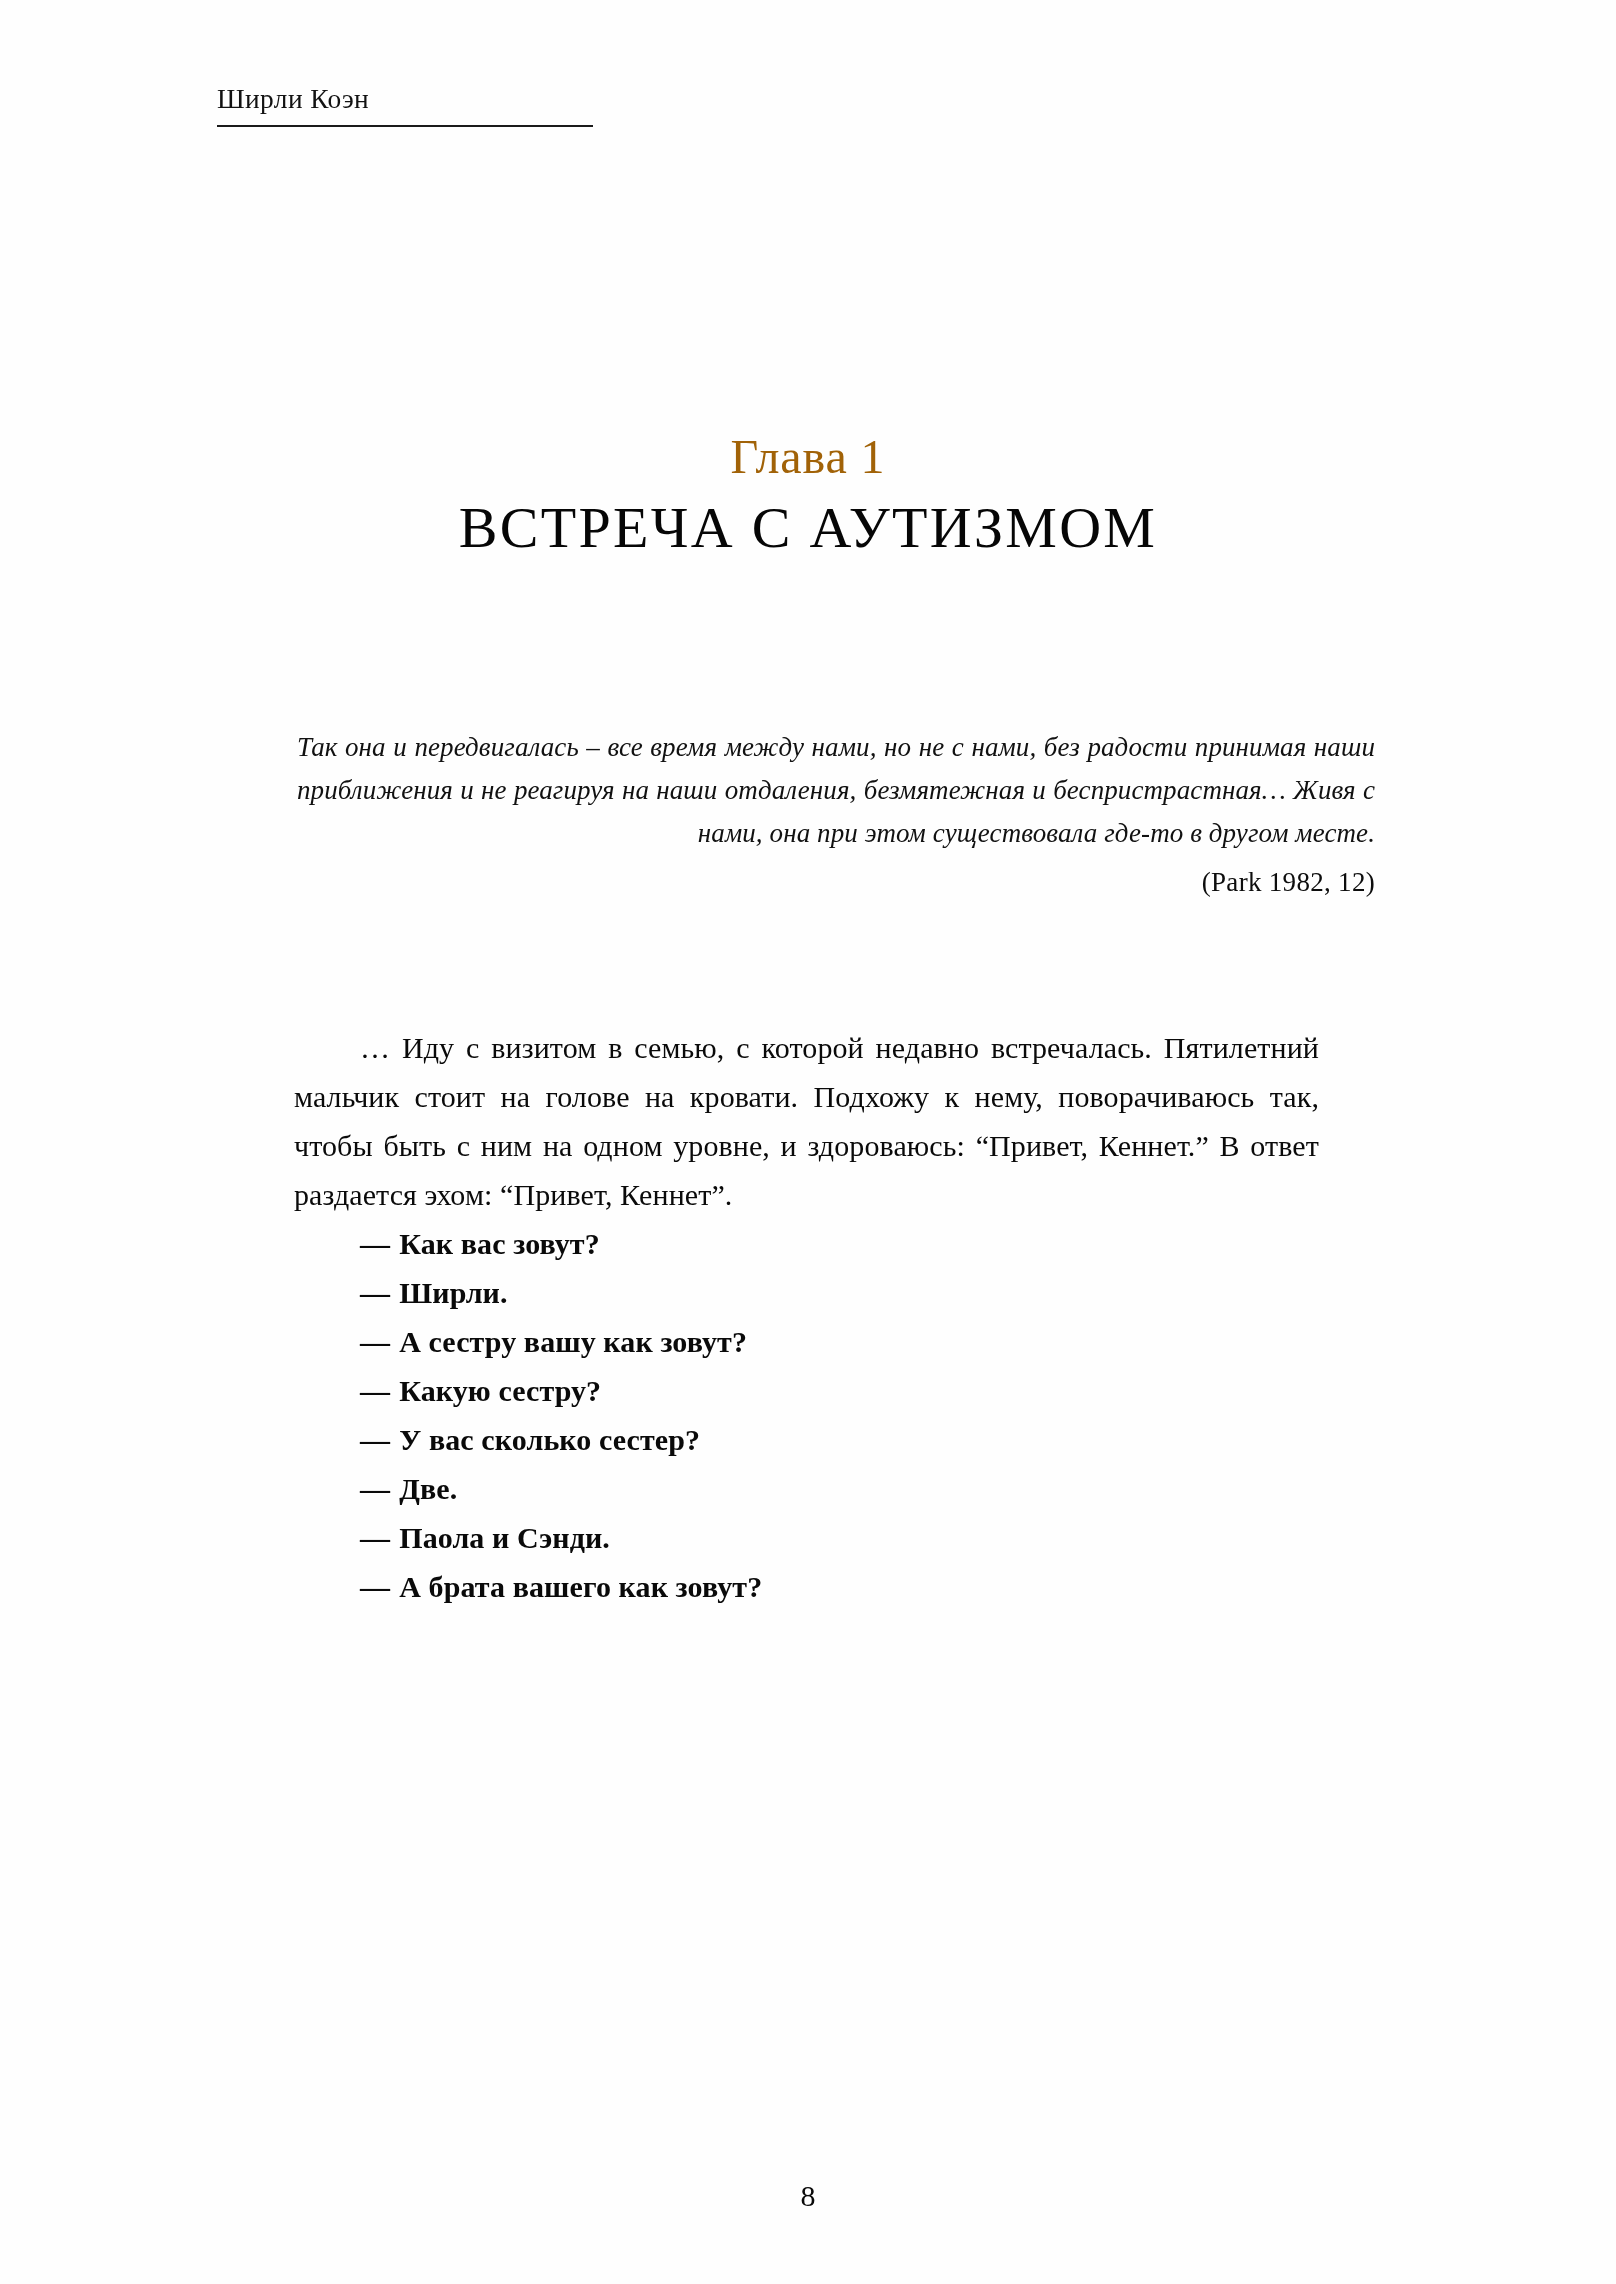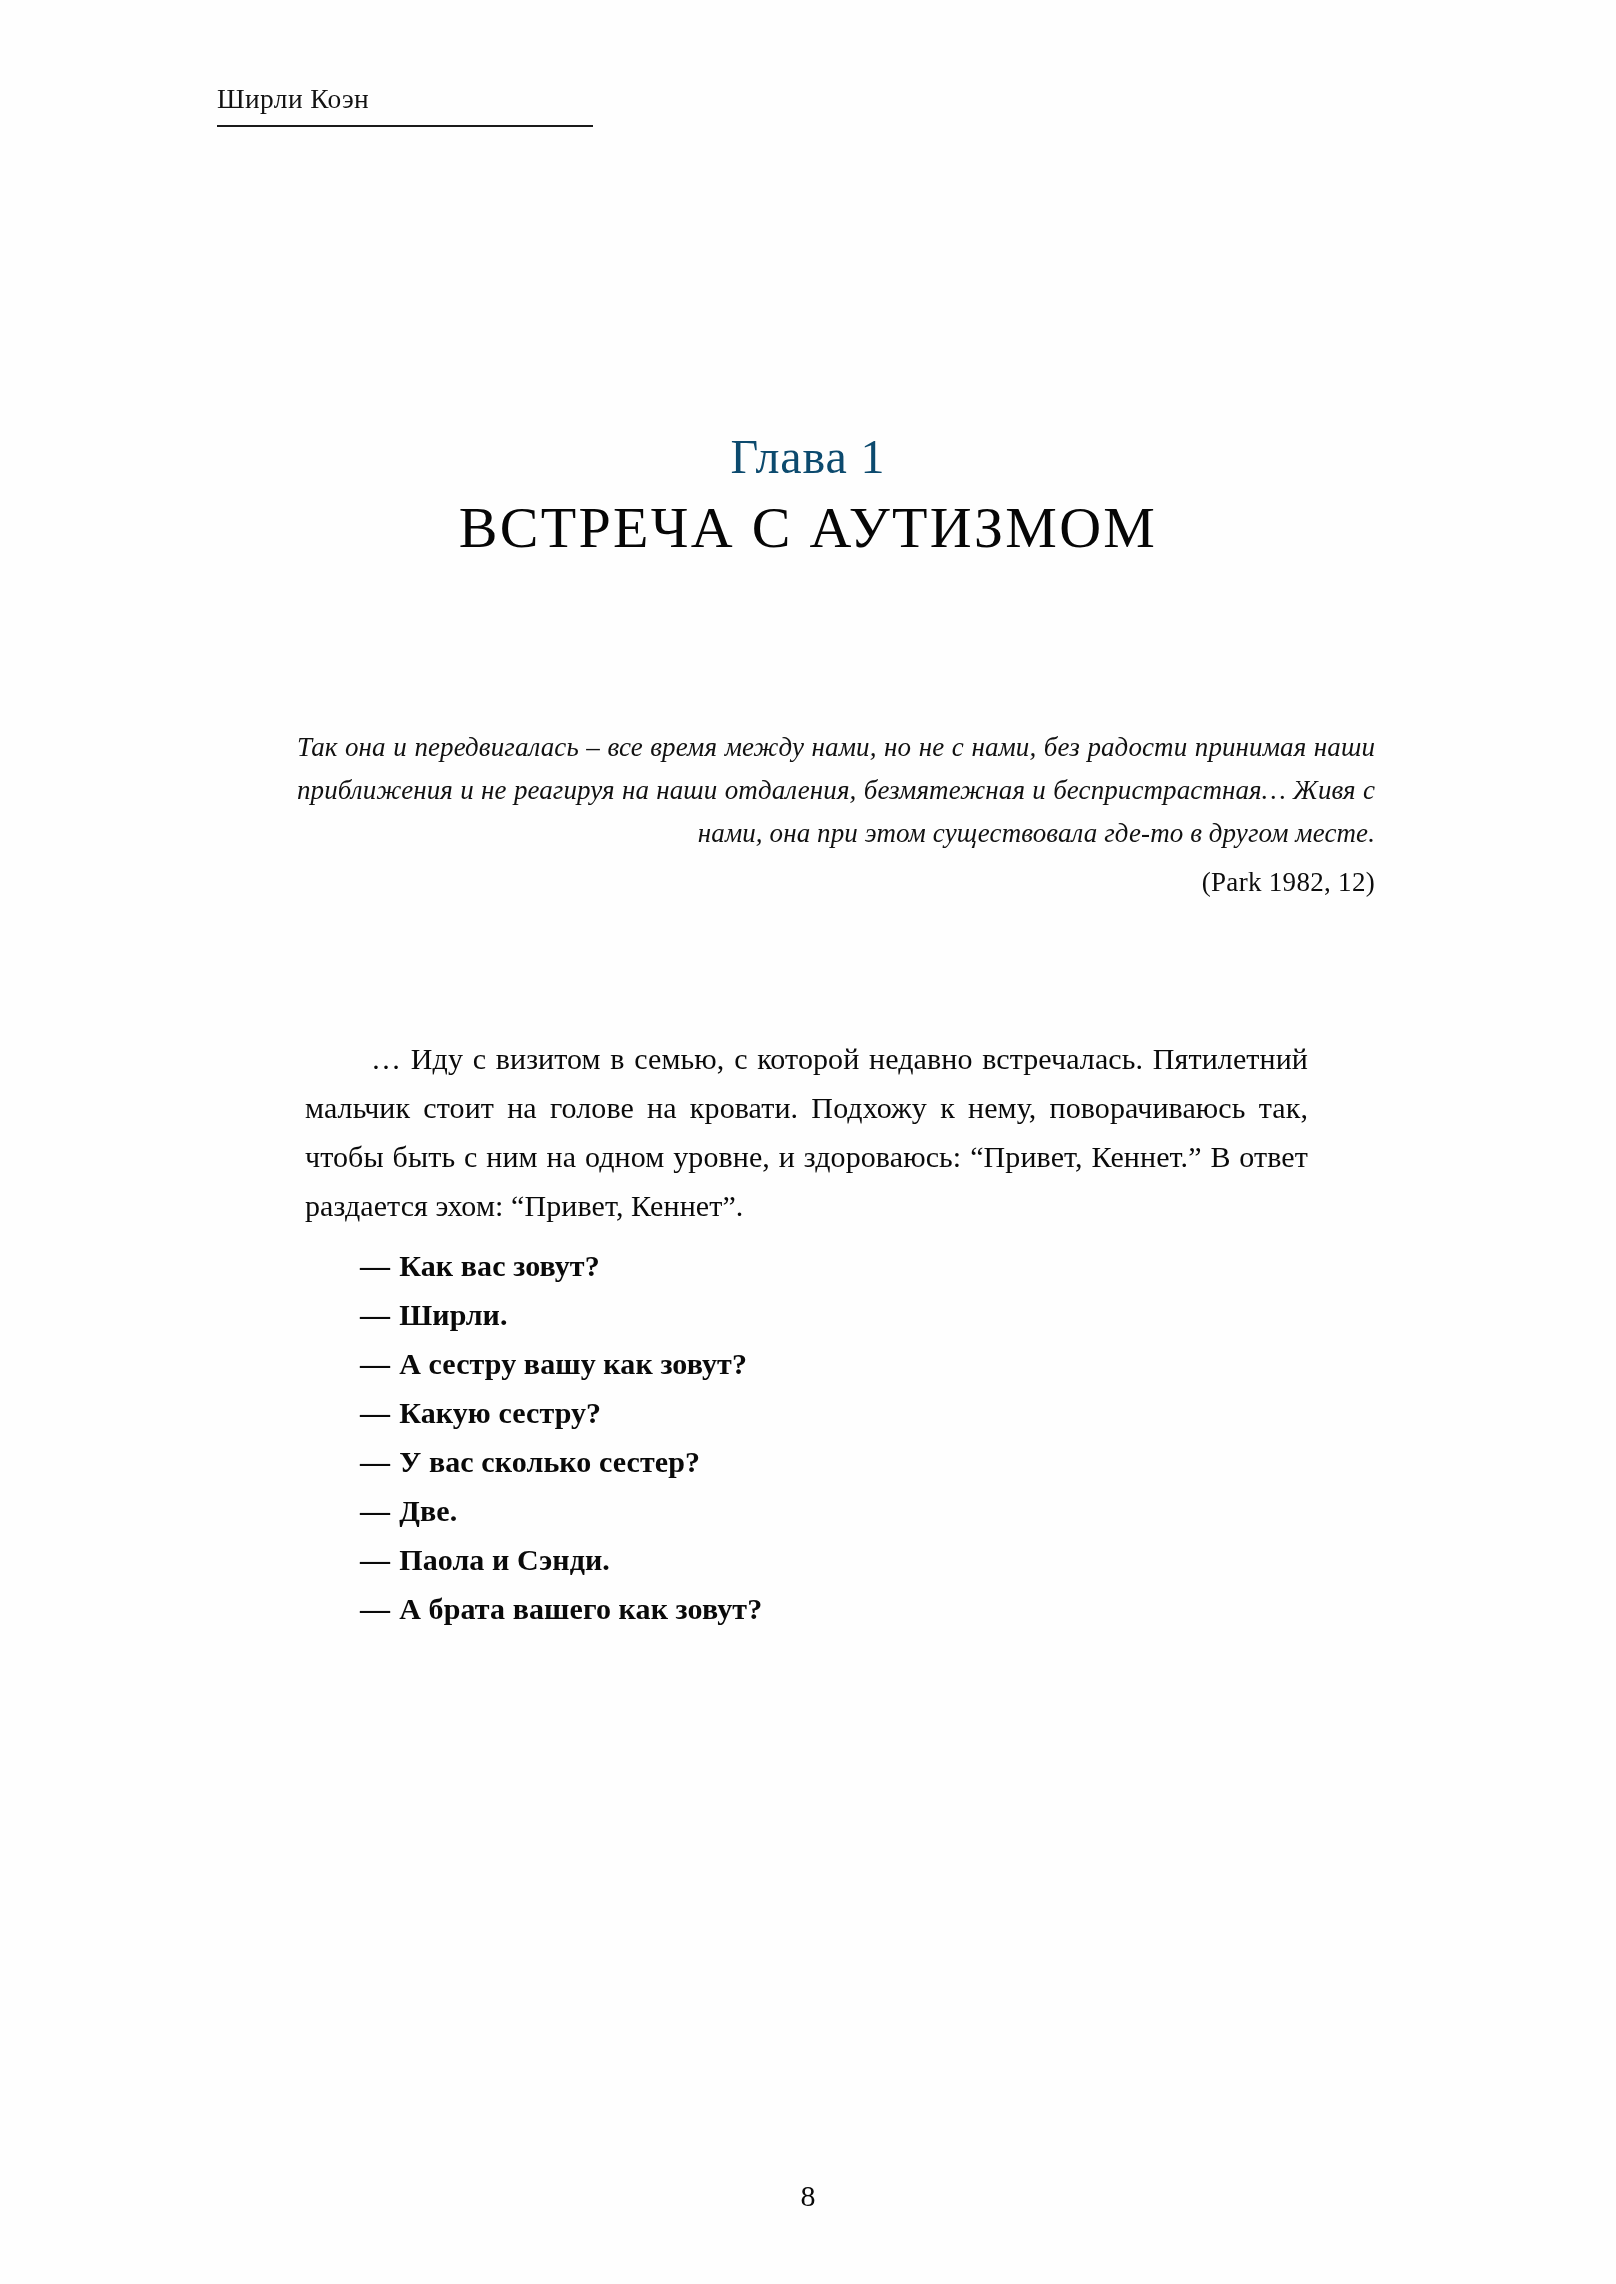--- a/index.html
+++ b/index.html
@@ -51,21 +51,21 @@
     left: 0;
     right: 0;
     top: 429px;
     text-align: center;
   }
 
   .chapter-number {
     font-size: 48px;
     letter-spacing: 0.9px;
     line-height: 1.15;
-    color: #0c4a6e;
+    color: #a16207;
   }
 
   .chapter-title {
     margin-top: 11px;
     font-size: 58px;
     letter-spacing: 2.3px;
     line-height: 1.15;
     color: #060606;
     white-space: nowrap;
   }
@@ -101,21 +101,21 @@
     left: 294px;
     top: 1023px;
     width: 1025px;
     font-size: 30px;
     line-height: 49px;
     color: #0a0a0a;
     letter-spacing: 0.1px;
   }
 
   .para {
-    margin: 11px;
+    margin: 0;
     text-indent: 66px;
     text-align: justify;
   }
 
   .para + .para {
     margin-top: 0;
   }
 
   .dialogue {
     list-style: none;

